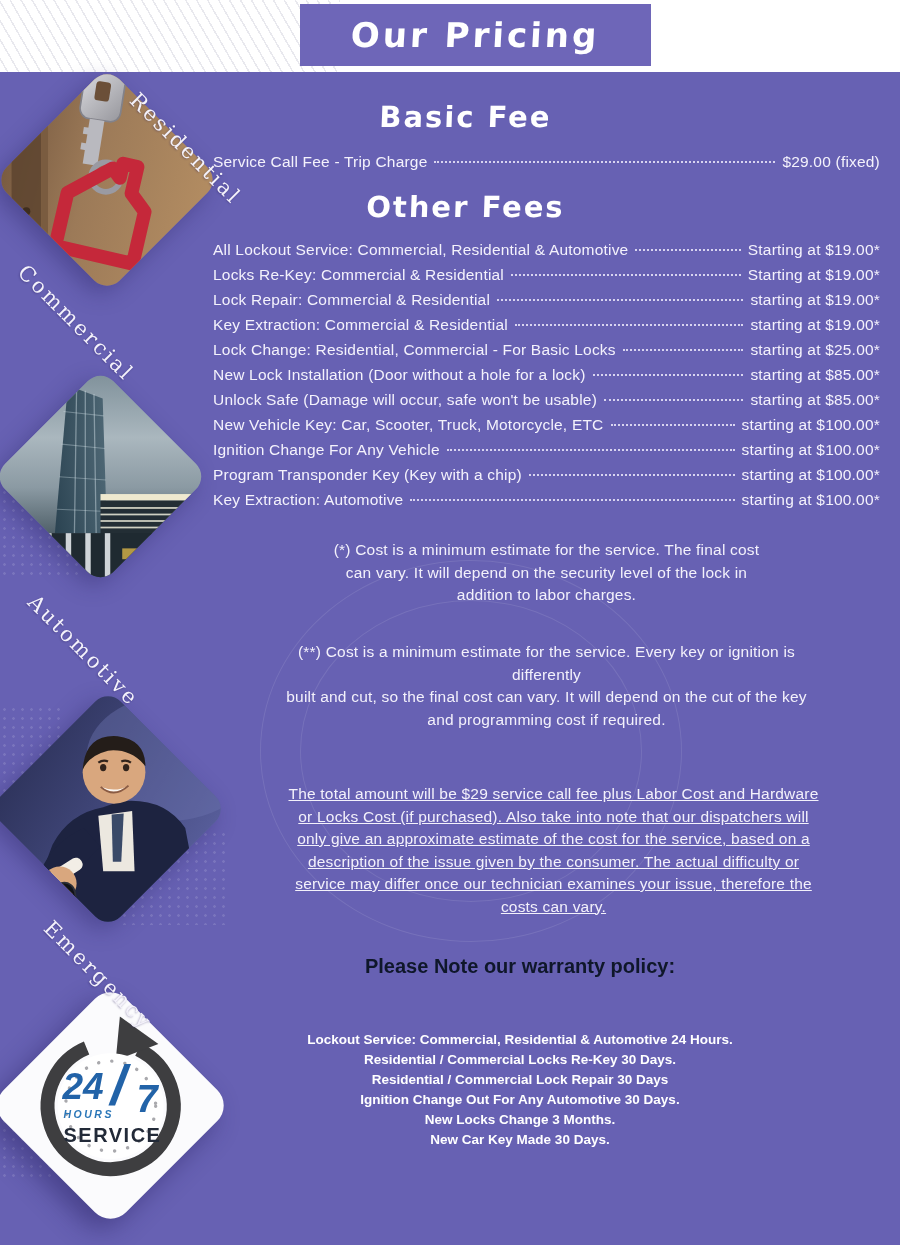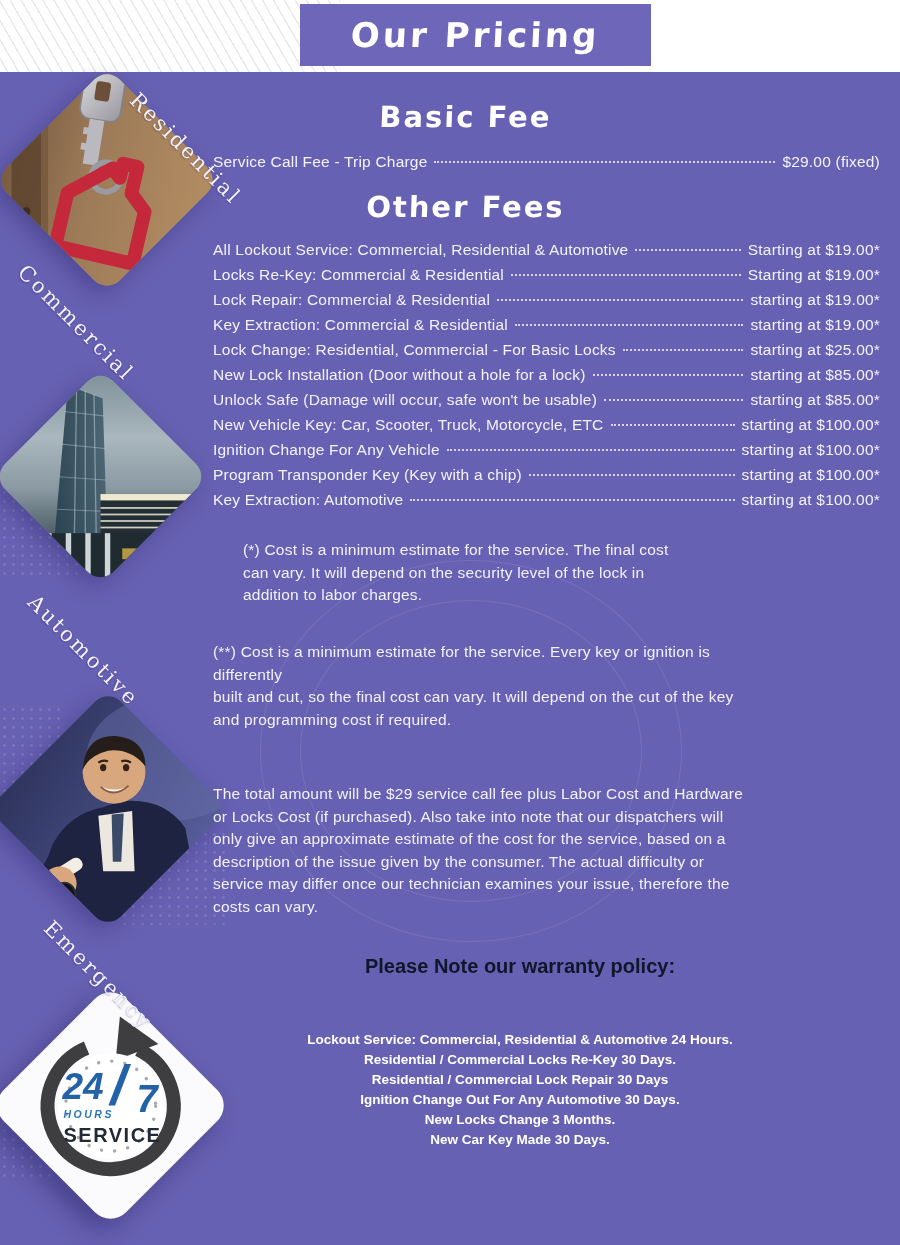--- a/index.html
+++ b/index.html
@@ -27,21 +27,21 @@
 
   
   .section-heading{position:absolute;left:213px;width:505px;text-align:center;color:#fff;
                    font-size:29px;font-weight:800;letter-spacing:2px;
                    font-family:"DejaVu Sans",sans-serif;transform:skewX(-2deg);}
   .fee-block{position:absolute;left:213px;width:667px;}
   .fee-row{display:flex;align-items:baseline;height:25px;font-size:15.5px;color:#f4f2fc;letter-spacing:.2px;}
   .fee-label{white-space:nowrap;}
   .leader{flex:1;margin:0 7px;border-bottom:2px dotted rgba(236,233,250,.85);position:relative;top:-4px;min-width:14px;}
   .fee-price{white-space:nowrap;}
-  .note{position:absolute;color:#f3f1fb;font-size:15.5px;line-height:22.5px;letter-spacing:.2px;}
+  .note{position:absolute;text-align:center;color:#f3f1fb;font-size:15.5px;line-height:22.5px;letter-spacing:.2px;}
   .yellow-head{position:absolute;text-align:center;color:#d9c02f;}
   .warranty-list{position:absolute;text-align:center;color:#fff;font-size:13.5px;font-weight:700;line-height:20px;margin-top:47px;}
 
   
   .badge-diamond{background:#fbfbfd;border-radius:22px;box-shadow:0 14px 26px rgba(35,28,90,.45);}
   .badge-wrap{position:absolute;left:50%;top:50%;width:180px;height:180px;margin:-90px 0 0 -90px;}
   .badge-wrap svg{position:absolute;left:0;top:0;}
   .badge-text{position:absolute;left:30px;top:38px;width:120px;height:110px;
               font-family:"Liberation Sans",sans-serif;font-style:italic;color:#2263a8;}
   .bt-24{position:absolute;left:12px;top:12px;font-size:37px;font-weight:800;}
@@ -300,21 +300,21 @@
 
   <div class="note" style="left:213px;top:641px;width:667px;">
 
   <span style="display:block">(**) Cost is a minimum estimate for the service. Every key or ignition is</span>
       <span style="display:block">differently</span>
       <span style="display:block">built and cut, so the final cost can vary. It will depend on the cut of the key</span>
       <span style="display:block">and programming cost if required.</span>
     </div>
 
 
-  <div class="note" style="left:213px;top:783px;width:667px;">
+  <div class="note" style="left:220px;top:783px;width:667px;text-decoration:underline;">
 
   <span style="display:block">The total amount will be $29 service call fee plus Labor Cost and Hardware</span>
       <span style="display:block">or Locks Cost (if purchased). Also take into note that our dispatchers will</span>
       <span style="display:block">only give an approximate estimate of the cost for the service, based on a</span>
       <span style="display:block">description of the issue given by the consumer. The actual difficulty or</span>
       <span style="display:block">service may differ once our technician examines your issue, therefore the</span>
       <span style="display:block">costs can vary.</span>
     </div>
 
   <div class="yellow-head" style="left:213px;top:955px;width:614px;font-size:20px;font-weight:700;color:#0f172a;">Please Note our warranty policy:</div>

